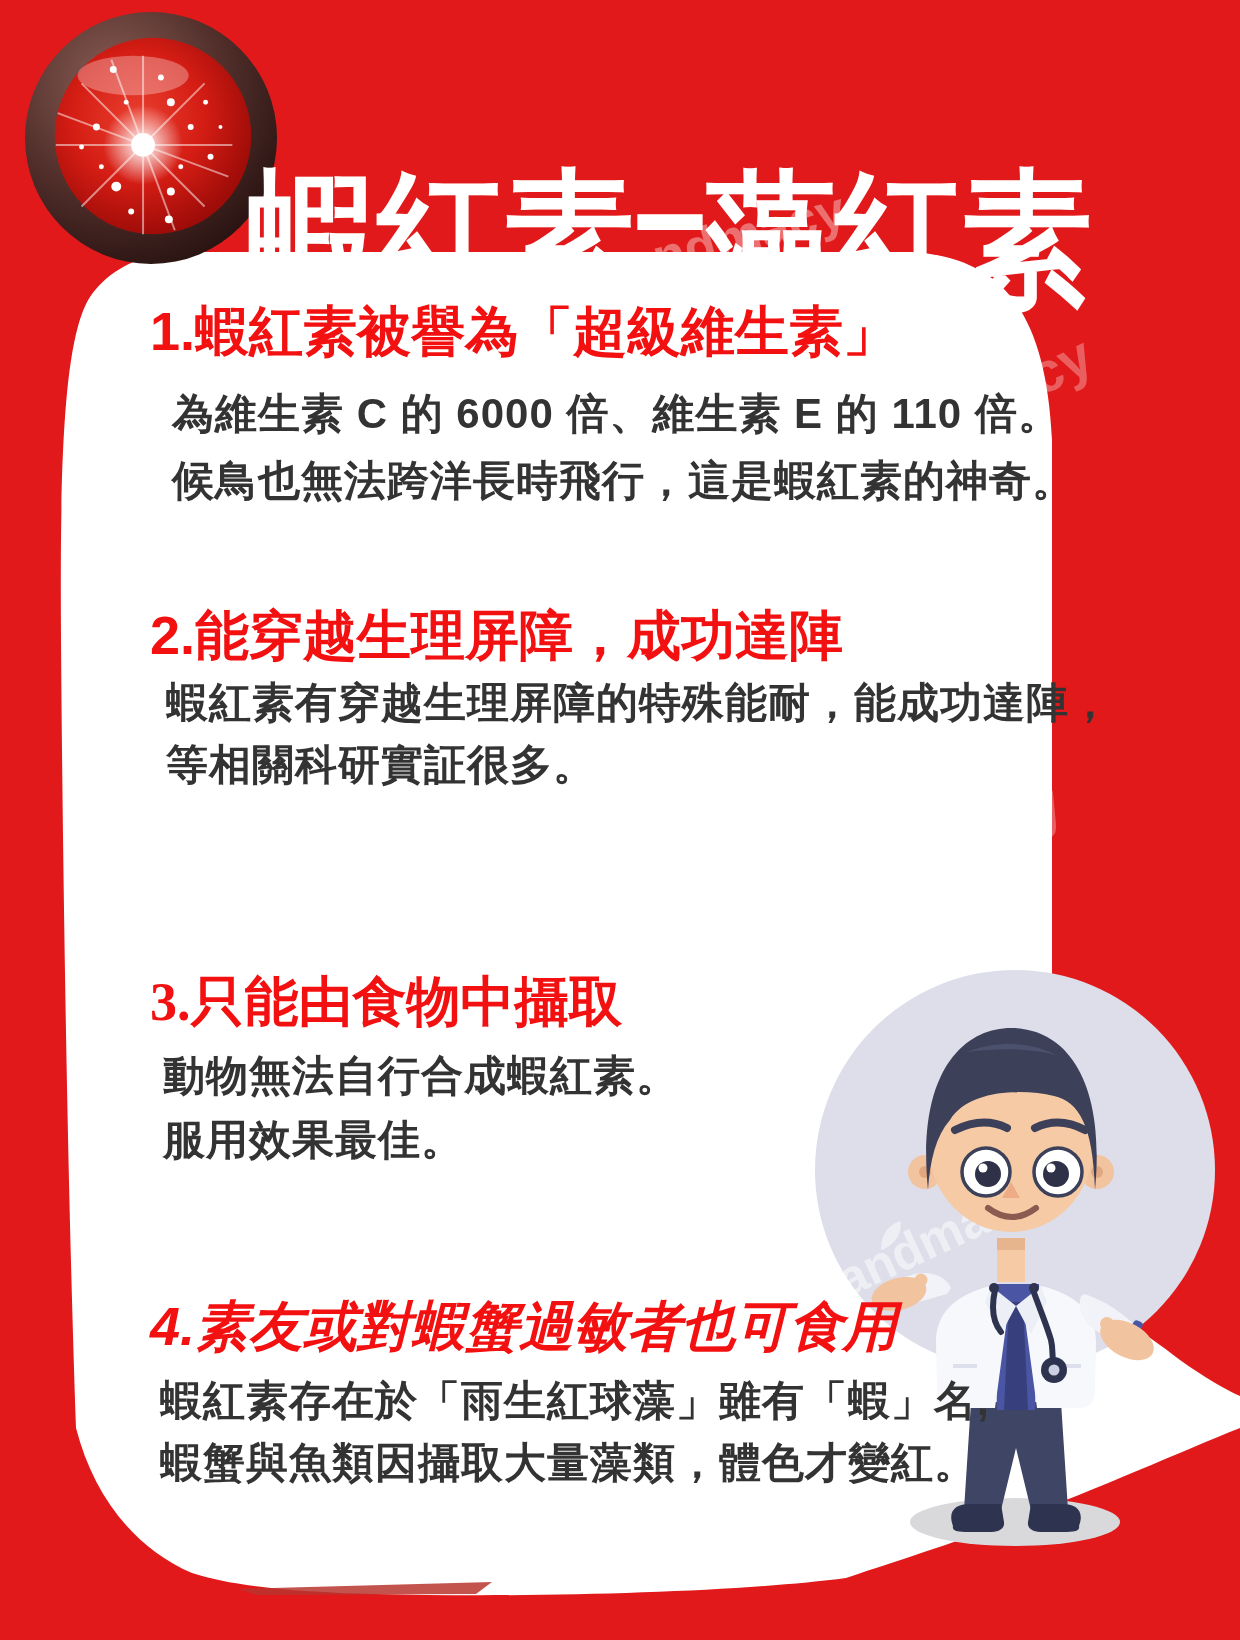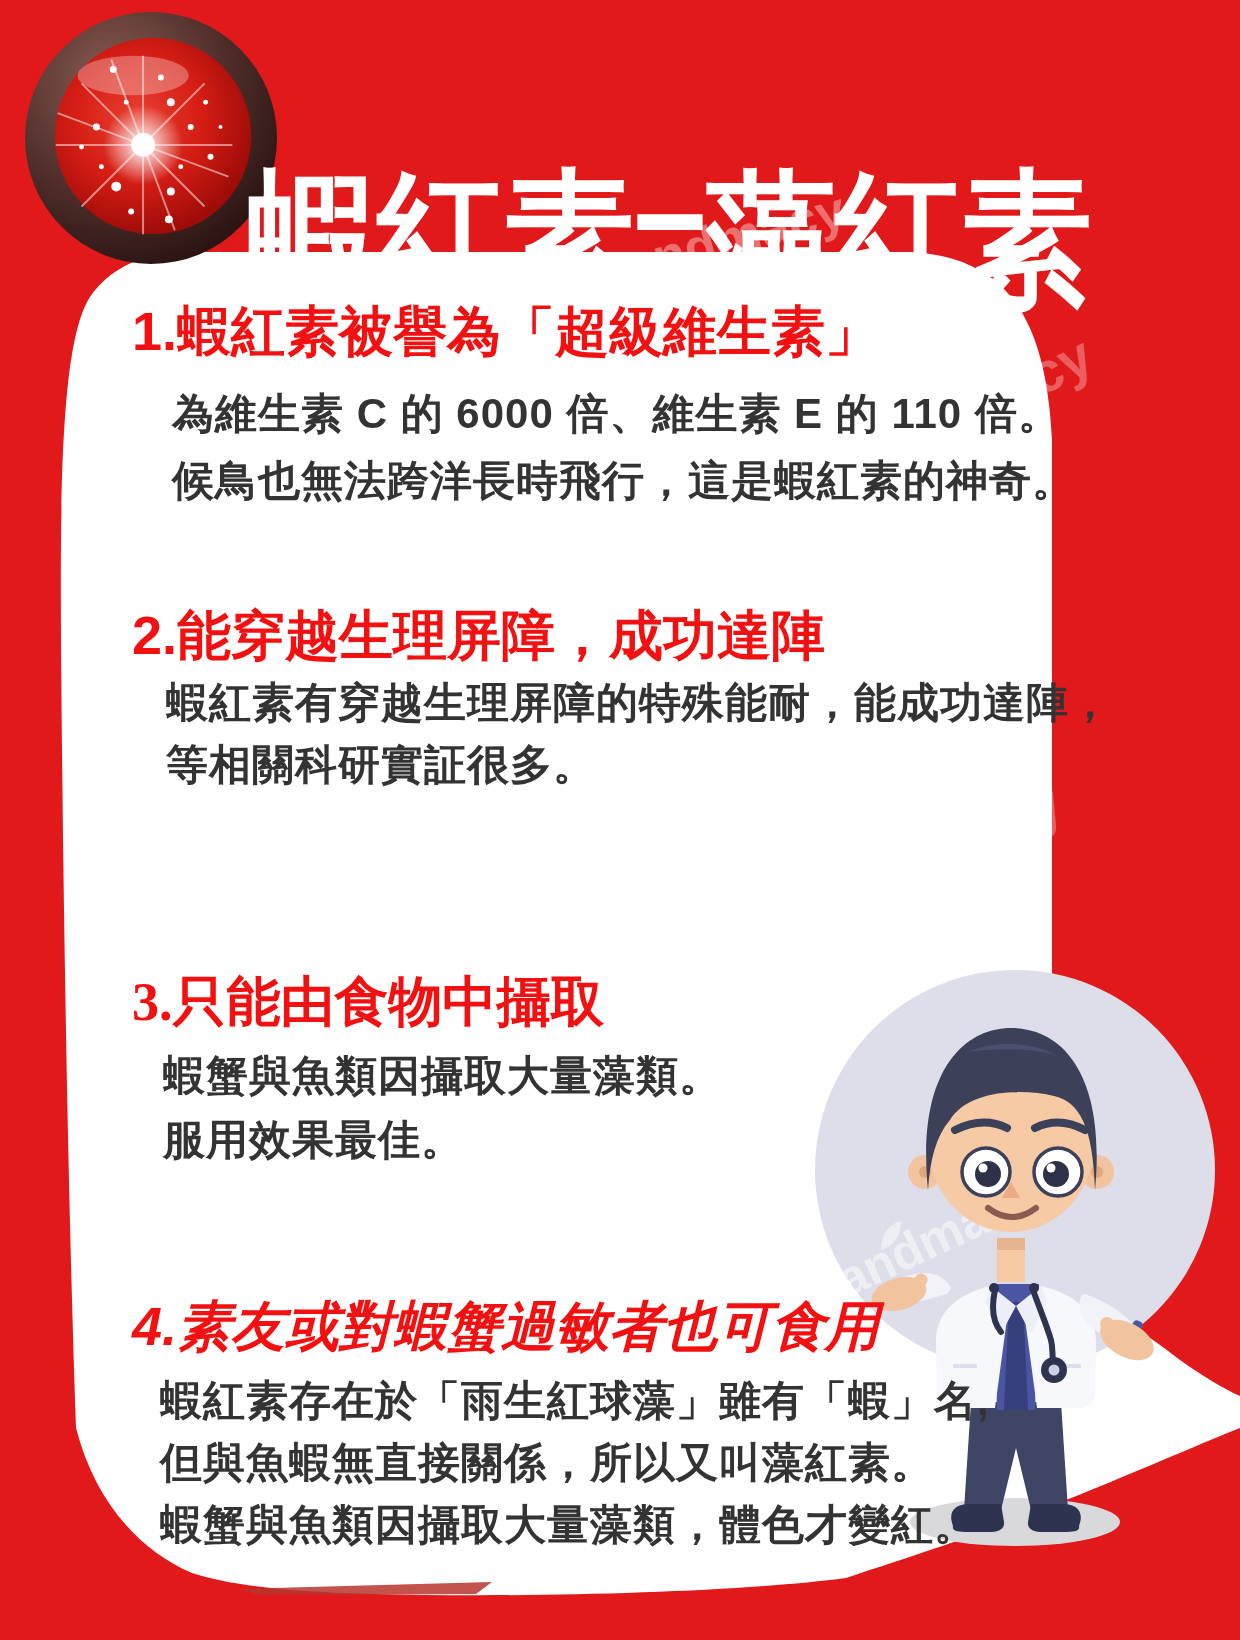--- a/index.html
+++ b/index.html
@@ -19,21 +19,21 @@
   .bg-svg{position:absolute;left:0;top:0;z-index:1;}
   .ball{position:absolute;left:22px;top:8px;width:258px;height:258px;z-index:3;}
   .title{
     position:absolute;left:248px;top:74px;z-index:3;
     font-size:130px;font-weight:900;color:var(--title-white);
     letter-spacing:-2px;white-space:nowrap;line-height:1.08;
     transform:scaleY(1.12);transform-origin:top left;
   }
   .section{position:absolute;z-index:4;}
   .heading{
-    position:absolute;left:132px;margin:0;white-space:nowrap;
+    position:absolute;left:150px;margin:0;white-space:nowrap;
     font-size:54px;font-weight:700;color:var(--heading-red);letter-spacing:0px;
   }
   .bodytext{
     position:absolute;white-space:nowrap;
     font-size:42px;font-weight:600;color:var(--body-text);letter-spacing:1px;
   }
   .bodytext .bline{display:block;}
   #h1{top:296px;} #b1{left:172px;top:380px;line-height:67px;}
   #h2{top:600px;} #b2{left:166px;top:672px;line-height:62px;}
   #h3{top:966px;font-family:Liberation Serif, serif;} #b3{left:163px;top:1044px;line-height:64px;}
@@ -134,30 +134,29 @@
     <h2 class="heading" id="h2">2.能穿越生理屏障，成功達陣</h2>
     <div class="bodytext" id="b2">
       <span class="bline">蝦紅素有穿越生理屏障的特殊能耐，能成功達陣，</span>
       <span class="bline">等相關科研實証很多。</span>
     </div>
   </div>
 
   <div class="section">
     <h2 class="heading" id="h3">3.只能由食物中攝取</h2>
     <div class="bodytext" id="b3">
-      <span class="bline">蝦蟹與魚類因攝取大量藻類。</span>
+      <span class="bline">動物無法自行合成蝦紅素。</span>
       <span class="bline">服用效果最佳。</span>
     </div>
   </div>
 
   <div class="section">
     <h2 class="heading" id="h4">4.素友或對蝦蟹過敏者也可食用</h2>
     <div class="bodytext" id="b4">
       <span class="bline">蝦紅素存在於「雨生紅球藻」雖有「蝦」名,</span>
-      <span class="bline">但與魚蝦無直接關係，所以又叫藻紅素。</span>
       <span class="bline">蝦蟹與魚類因攝取大量藻類，體色才變紅。</span>
     </div>
   </div>
 
   <svg class="doctor" viewBox="0 0 450 620">
     <defs>
       <radialGradient id="g-circle" cx="0.42" cy="0.35" r="0.8">
         <stop offset="0" stop-color="#E4E5EF"></stop>
         <stop offset="1" stop-color="#D6D7E4"></stop>
       </radialGradient>

